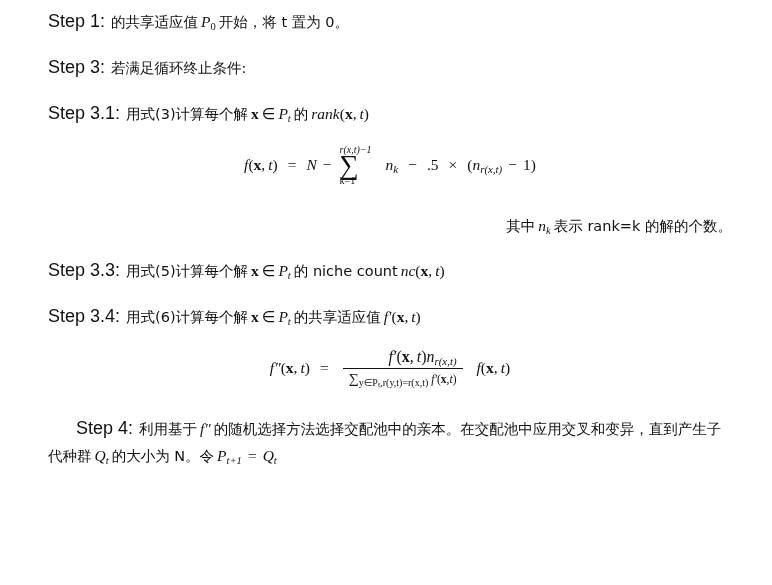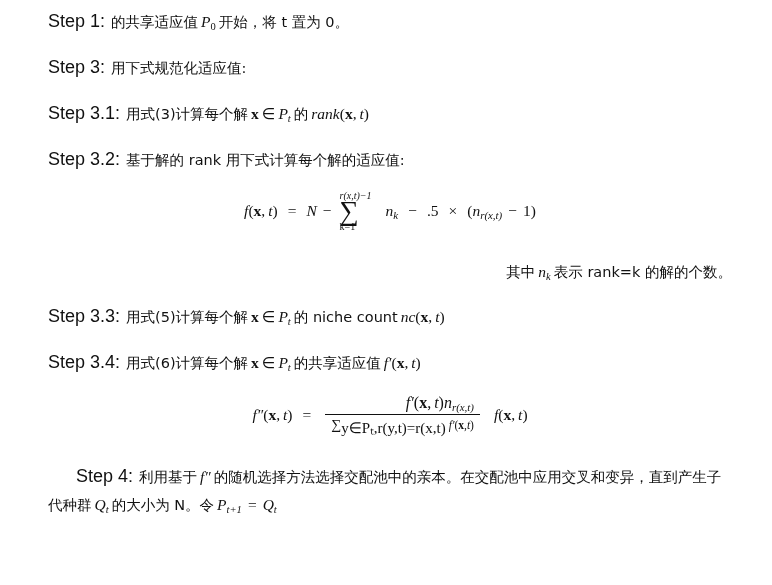--- a/index.html
+++ b/index.html
@@ -146,30 +146,27 @@
 <body>
 
 <div class="page">
 
   <p class="step-line">
     <span class="label">Step 1:</span><span class="sp"></span><span class="cn">的共享适应值</span><span class="sp-sm"></span><span class="mi">P</span><span class="sub-rm">0</span><span class="sp-sm"></span><span class="cn">开始，将 t 置为 0。</span>
   </p>
 
 
   <p class="step-line">
-    <span class="label">Step 3:</span><span class="sp"></span><span class="cn">用下式规范化适应值:</span>
+    <span class="label">Step 3:</span><span class="sp"></span><span class="cn">若满足循环终止条件:</span>
   </p>
 
   <p class="step-line">
     <span class="label">Step 3.1:</span><span class="sp"></span><span class="cn">用式(3)计算每个解</span><span class="sp-sm"></span><span class="mb">x</span><span class="sp-sm"></span><span class="mn">∈</span><span class="sp-sm"></span><span class="mi">P</span><span class="sub">t</span><span class="sp-sm"></span><span class="cn">的</span><span class="sp-sm"></span><span class="mi">rank</span><span class="mn">(</span><span class="mb">x</span><span class="mn">,</span><span class="sp-sm"></span><span class="mi">t</span><span class="mn">)</span>
   </p>
 
-  <p class="step-line">
-    <span class="label">Step 3.2:</span><span class="sp"></span><span class="cn">基于解的 rank 用下式计算每个解的适应值:</span>
-  </p>
 
   <div class="display-eq" style="margin-bottom:26px;margin-top:14px;">
     <span class="eq-inner">
       <span class="mi">f</span><span class="mn">(</span><span class="mb">x</span><span class="mn">,</span><span class="sp-sm"></span><span class="mi">t</span><span class="mn">)</span>
       <span class="sp"></span><span class="mn">=</span><span class="sp"></span>
       <span class="mi">N</span><span class="sp"></span><span class="mn">−</span>
       <span class="sum">
         <span class="lim-top">r(x,t)−1</span>
         <span class="sigma">∑</span>
         <span class="lim-bot">k=1</span>
@@ -198,21 +195,21 @@
   <div class="display-eq" style="margin-top:12px;margin-bottom:24px;">
     <span class="eq-inner">
       <span class="mi">f″</span><span class="mn">(</span><span class="mb">x</span><span class="mn">,</span><span class="sp-sm"></span><span class="mi">t</span><span class="mn">)</span>
       <span class="sp"></span><span class="mn">=</span><span class="sp"></span>
       <span class="frac">
         <span class="num">
           <span class="mi">f′</span><span class="mn">(</span><span class="mb">x</span><span class="mn">,</span><span class="sp-sm"></span><span class="mi">t</span><span class="mn">)</span><span class="mi">n</span><span class="sub">r(x,t)</span>
         </span>
         <span class="bar"></span>
         <span class="den">
-          <span style="font-size:14px;">∑</span><span class="sub-rm" style="font-size:15px;">y∈Pₜ,r(y,t)=r(x,t)</span><span class="sp-sm"></span><span class="mi">f′</span><span class="mn">(</span><span class="mb">x</span><span class="mn">,</span><span class="mi">t</span><span class="mn">)</span>
+          <span style="font-size:14px;">∑</span><span class="sub-rm" style="font-size:10px;">y∈Pₜ,r(y,t)=r(x,t)</span><span class="sp-sm"></span><span class="mi">f′</span><span class="mn">(</span><span class="mb">x</span><span class="mn">,</span><span class="mi">t</span><span class="mn">)</span>
         </span>
       </span>
       <span class="sp"></span><span class="mi">f</span><span class="mn">(</span><span class="mb">x</span><span class="mn">,</span><span class="sp-sm"></span><span class="mi">t</span><span class="mn">)</span>
     </span>
   </div>
 
   <p class="para hang" style="margin-bottom:16px;">
     <span class="label">Step 4:</span><span class="sp"></span><span class="cn">利用基于</span><span class="sp-sm"></span><span class="mi">f″</span><span class="sp-sm"></span><span class="cn">的随机选择方法选择交配池中的亲本。在交配池中应用交叉和变异，直到产生</span><span class="cn">子代种群</span><span class="sp-sm"></span><span class="mi">Q</span><span class="sub">t</span><span class="sp-sm"></span><span class="cn">的大小为 N。令</span><span class="sp-sm"></span><span class="mi">P</span><span class="sub">t+1</span><span class="sp"></span><span class="mn">=</span><span class="sp"></span><span class="mi">Q</span><span class="sub">t</span>
   </p>
 

